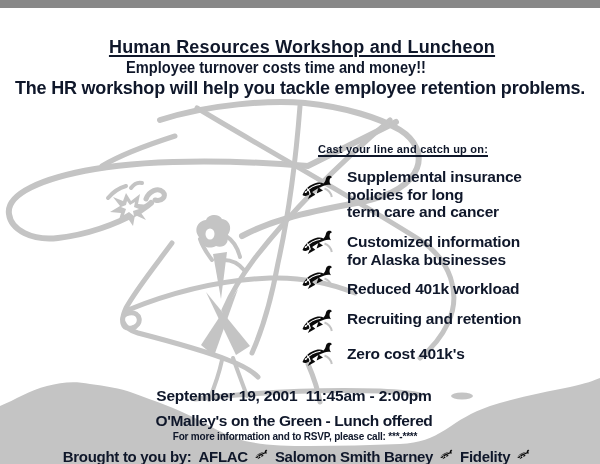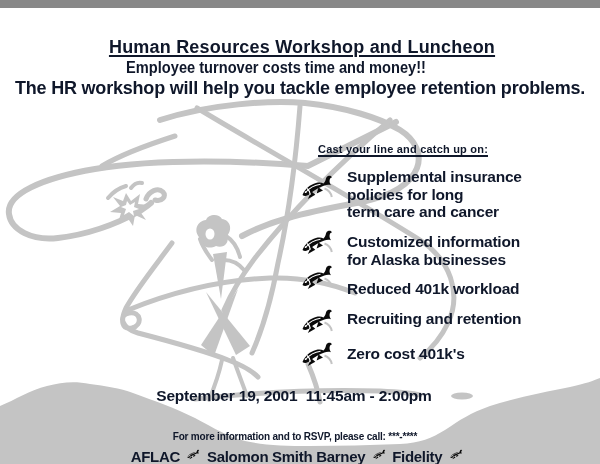--- a/index.html
+++ b/index.html
@@ -135,23 +135,25 @@
     <span class="topic-text" style="top:2px">Recruiting and retention</span>
   </div>
   <div class="topic" style="top:333px">
     <svg class="bullet" width="32" height="27" viewBox="0 0 32 25">
         <use href="#fish"></use>
       </svg>
     <span class="topic-text" style="top:4px">Zero cost 401k's</span>
   </div>
 
   <div class="txt center f-date">September 19, 2001  11:45am - 2:00pm</div>
+  <div class="txt center f-loc">O'Malley's on the Green - Lunch offered</div>
   <div class="txt center f-rsvp">For more information and to RSVP, please call: ***-****</div>
 
   <div class="txt center f-brought">
+    <span class="prefix">Brought to you by:</span>
     <span>AFLAC</span>
     <svg class="sep-fish" width="13" height="11" viewBox="0 0 32 25">
         <use href="#fish"></use>
       </svg>
     <span>Salomon Smith Barney</span>
     <svg class="sep-fish" width="13" height="11" viewBox="0 0 32 25">
         <use href="#fish"></use>
       </svg>
     <span>Fidelity</span>
     <svg class="sep-fish" width="13" height="11" viewBox="0 0 32 25">

